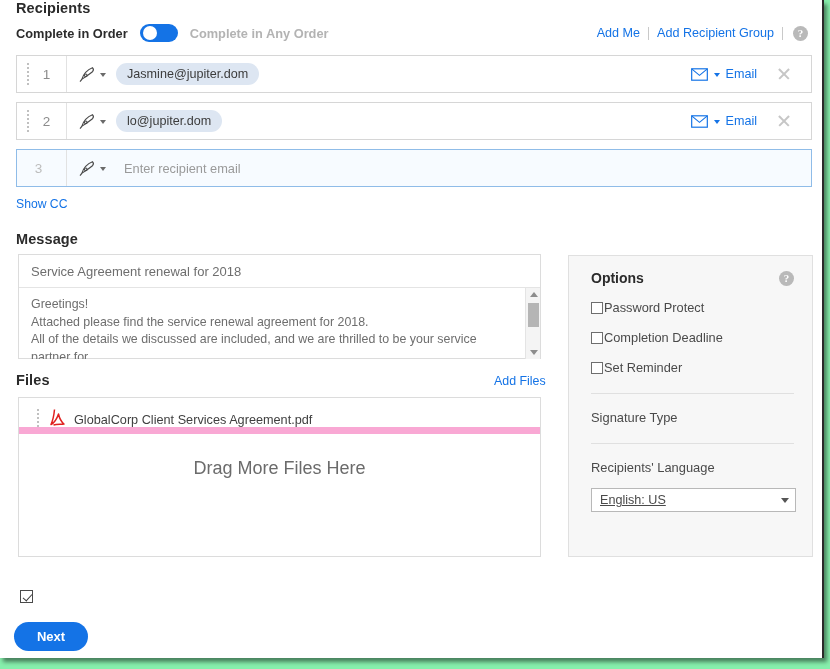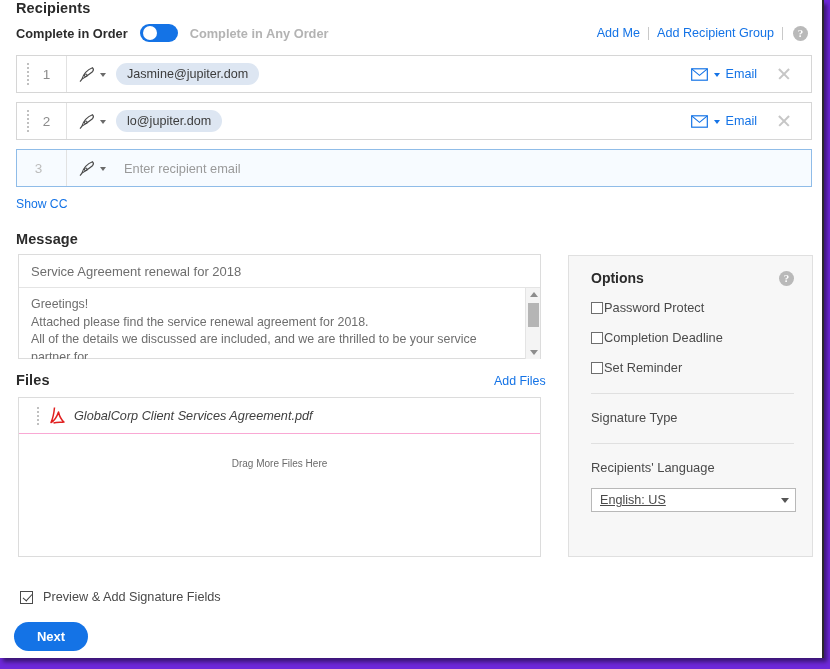--- a/index.html
+++ b/index.html
@@ -6,21 +6,21 @@
   html, body {
     margin: 0; padding: 0;
     background: #ffffff;
     font-family: "Liberation Sans", sans-serif;
   }
   body { width: 830px; height: 669px; overflow: hidden; }
 
   .page {
     position: relative;
     width: 830px; height: 669px;
-    background: #6d28d9;
+    background: #86efac;
     padding: 0 0 8px 0;
   }
   .card {
     position: absolute;
     left: 0; top: 0;
     width: 824px; height: 658px;
     background: #ffffff;
     border-right: 2px solid #2a2a2a;
     box-shadow: 3px 4px 4px rgba(0,0,0,0.45);
     overflow: hidden;
@@ -207,31 +207,30 @@
 
   
   #files-title { position: absolute; left: 16px; top: 372px; }
   #add-files { position: absolute; left: 494px; top: 374px; font-size: 12.4px; }
   .files-box {
     position: absolute; left: 18px; top: 397px;
     width: 523px; height: 160px;
     border: 1px solid #dcdcdc; background: #ffffff;
   }
   .file-row {
-    height: 36px; border-bottom: 1px solid #f9a8d4;
-    display: flex; align-items: center; padding-left: 8px;
+    height: 36px; border-bottom: 7px solid #f9a8d4;
+    display: flex; align-items: flex-end; padding-left: 8px;
     cursor: pointer;
-    font-style: italic;
   }
   .file-name { font-size: 12.7px; color: #3f3f3f; margin-left: 8px; }
   .dropzone {
     height: 122px; display: flex; align-items: flex-start;
     justify-content: center; padding-top: 24px;
   }
-  .dropzone span { font-size: 10px; color: #6b6b6b; }
+  .dropzone span { font-size: 18px; color: #6b6b6b; }
 
   
   .options {
     position: absolute; left: 568px; top: 255px;
     width: 245px; height: 302px;
     background: #f7f7f7; border: 1px solid #e0e0e0;
     padding: 14px 18px 0 22px;
   }
   .opt-head {
     display: flex; align-items: center; margin-bottom: 14px;
@@ -476,18 +475,17 @@
 
       <div class="sub-title">Recipients' Language</div>
       <div class="select">
         <span class="val">English: US</span>
         <span class="caret"></span>
       </div>
     </div>
 
     <div class="preview-row">
       <span class="cbox-checked"></span>
-      <span class="lbl">Preview &amp; Add Signature Fields</span>
     </div>
     <button class="next-btn">Next</button>
 
   </div>
 </div>
 
 </body></html>

